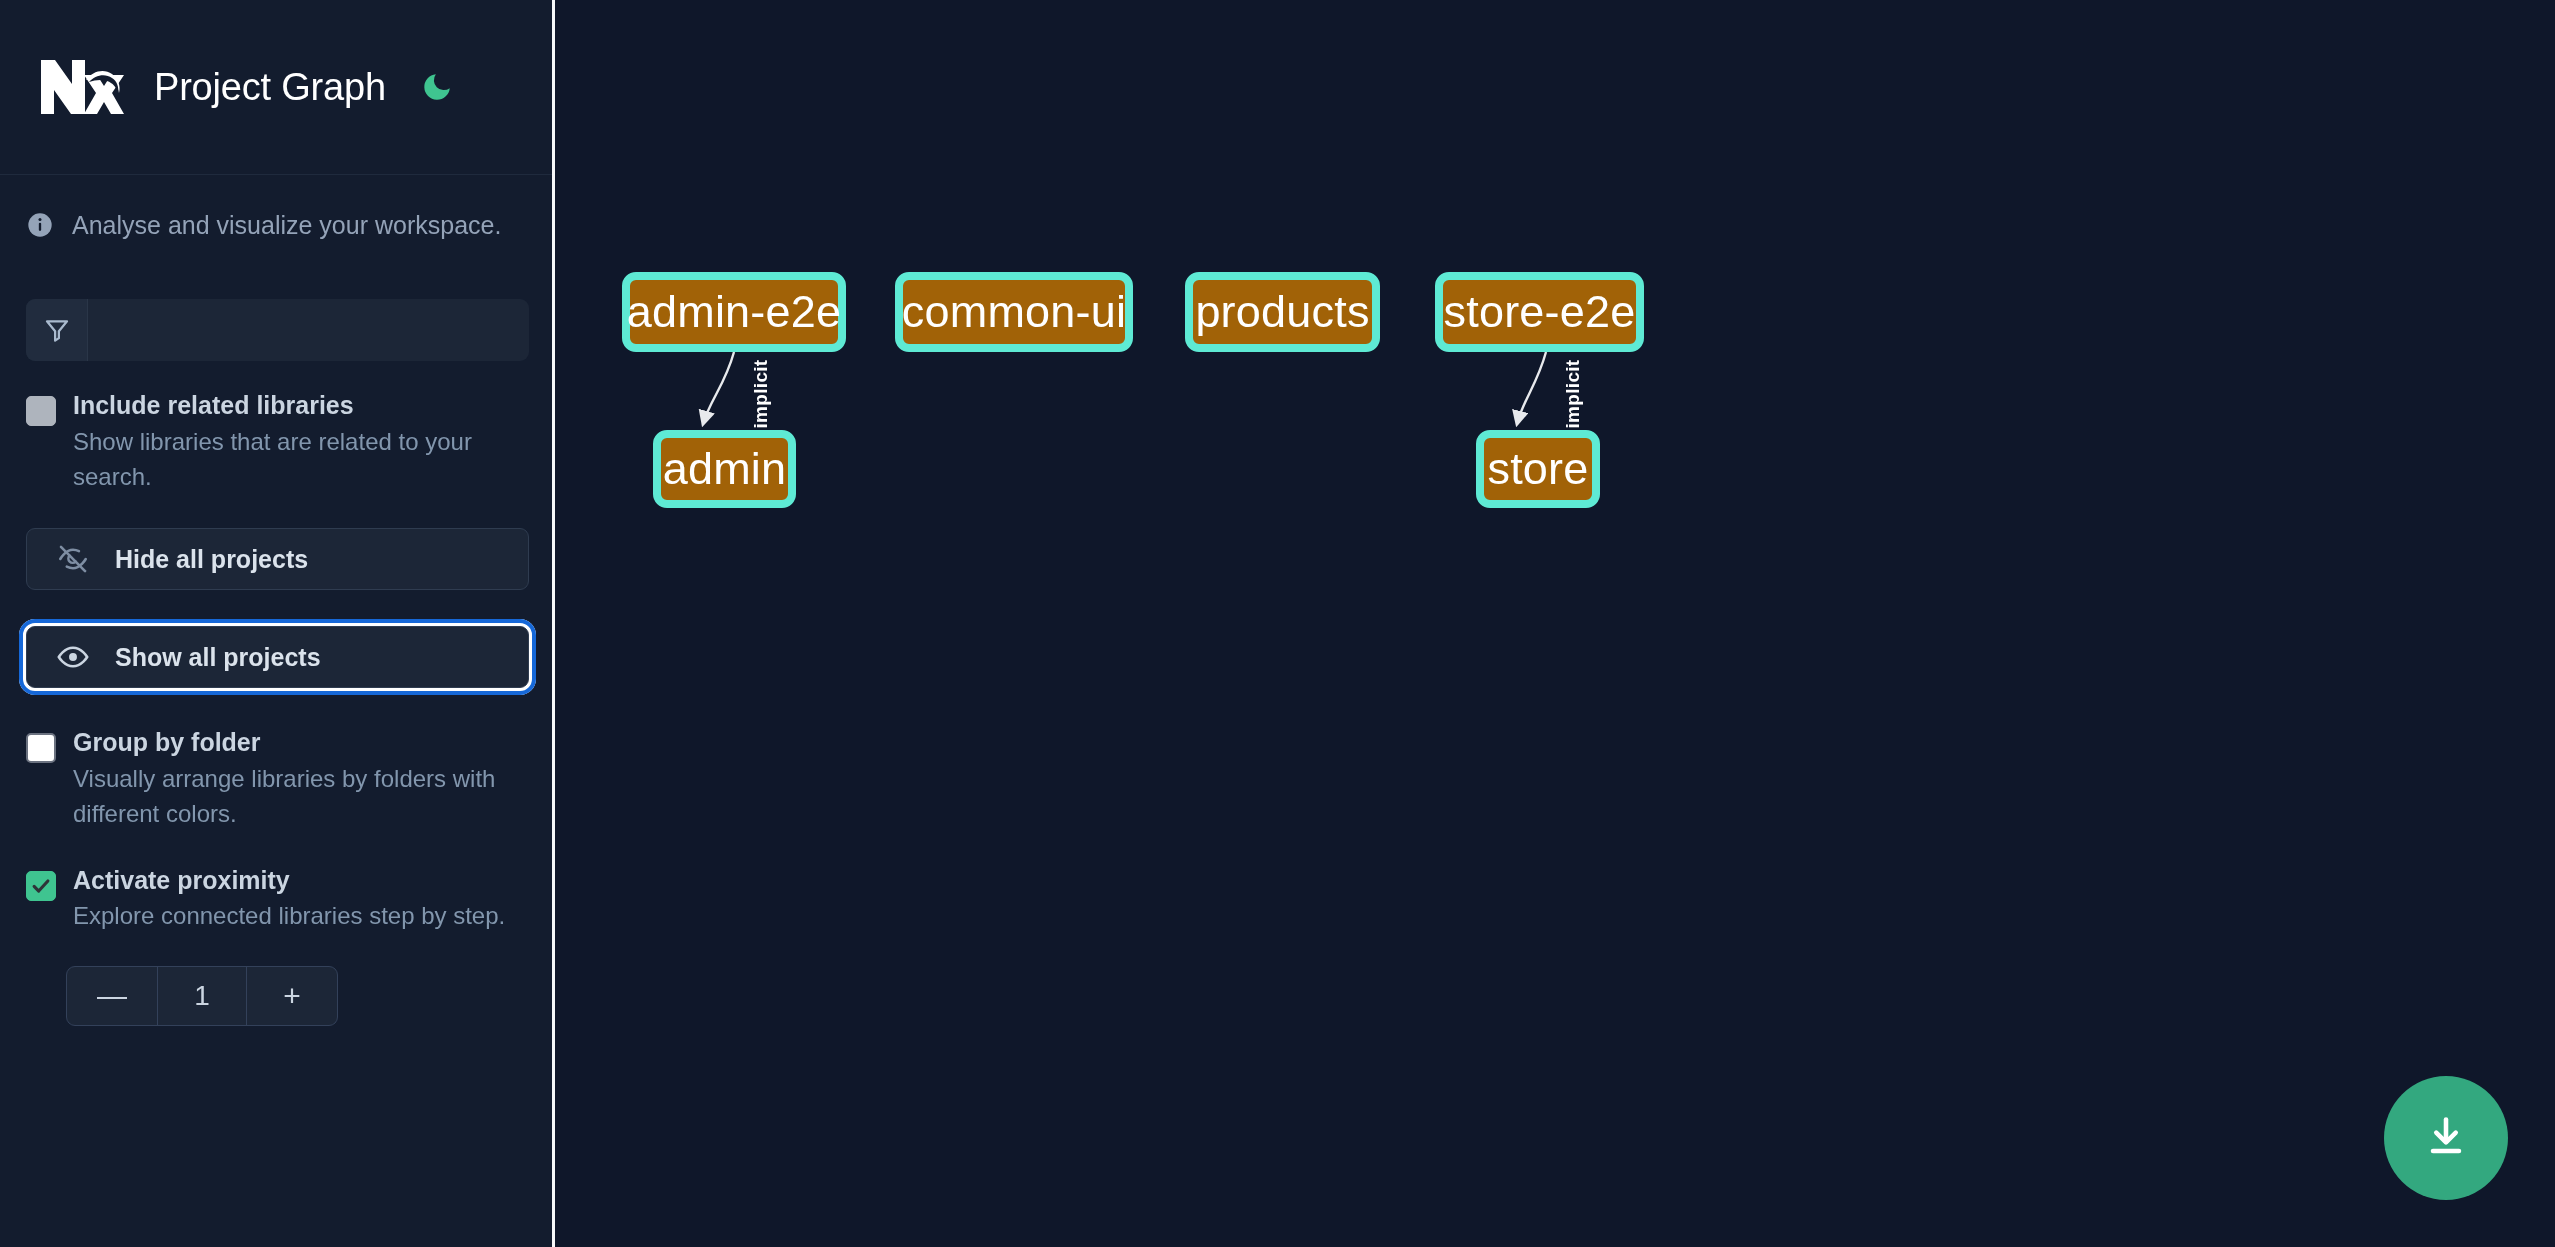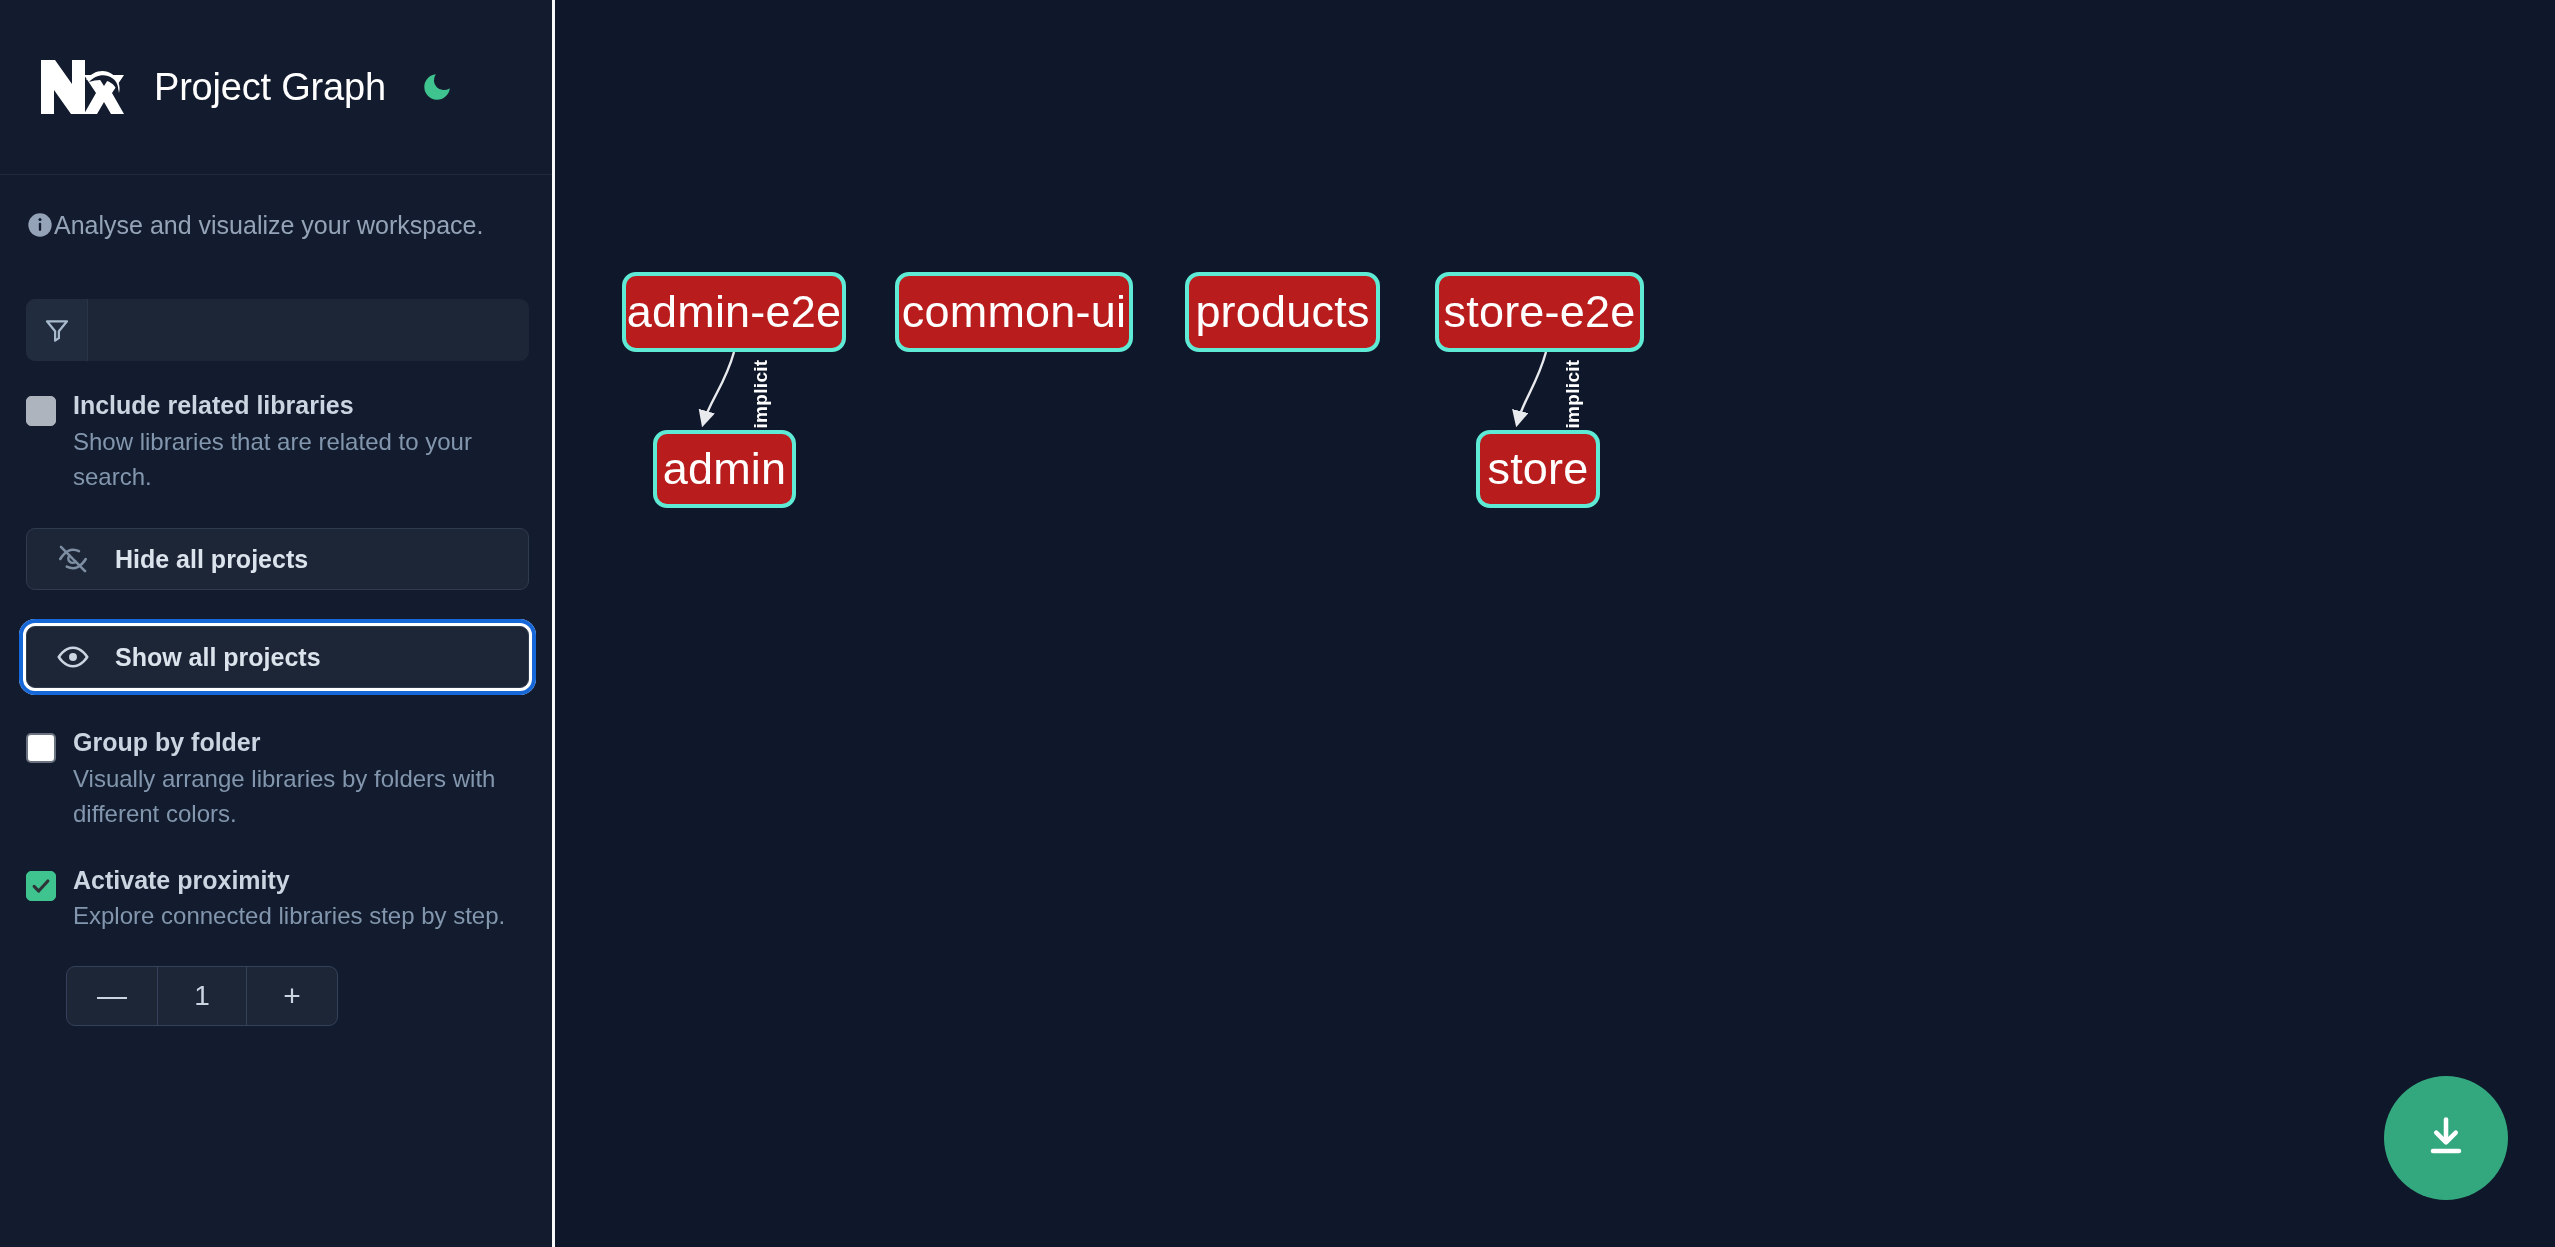--- a/index.html
+++ b/index.html
@@ -62,20 +62,21 @@
     align-items: center;
     justify-content: center;
     cursor: pointer;
   }
 
   .tagline-row {
     display: flex;
     align-items: center;
     padding: 0 26px;
     height: 100px;
+    gap: 18px;
   }
 
   .info-icon {
     width: 28px;
     height: 28px;
     flex: 0 0 28px;
   }
 
   .tagline-text {
     font-size: 25px;
@@ -237,22 +238,22 @@
     height: 1247px;
     background: #0f172a;
     overflow: hidden;
   }
 
   .node {
     position: absolute;
     display: flex;
     align-items: center;
     justify-content: center;
-    background: #b91c1c;
-    border: 4px solid #5eead4;
+    background: #a16207;
+    border: 8px solid #5eead4;
     border-radius: 14px;
     color: #ffffff;
     font-size: 45px;
     letter-spacing: 0.2px;
     white-space: nowrap;
     cursor: pointer;
   }
 
   .edge-svg {
     position: absolute;

